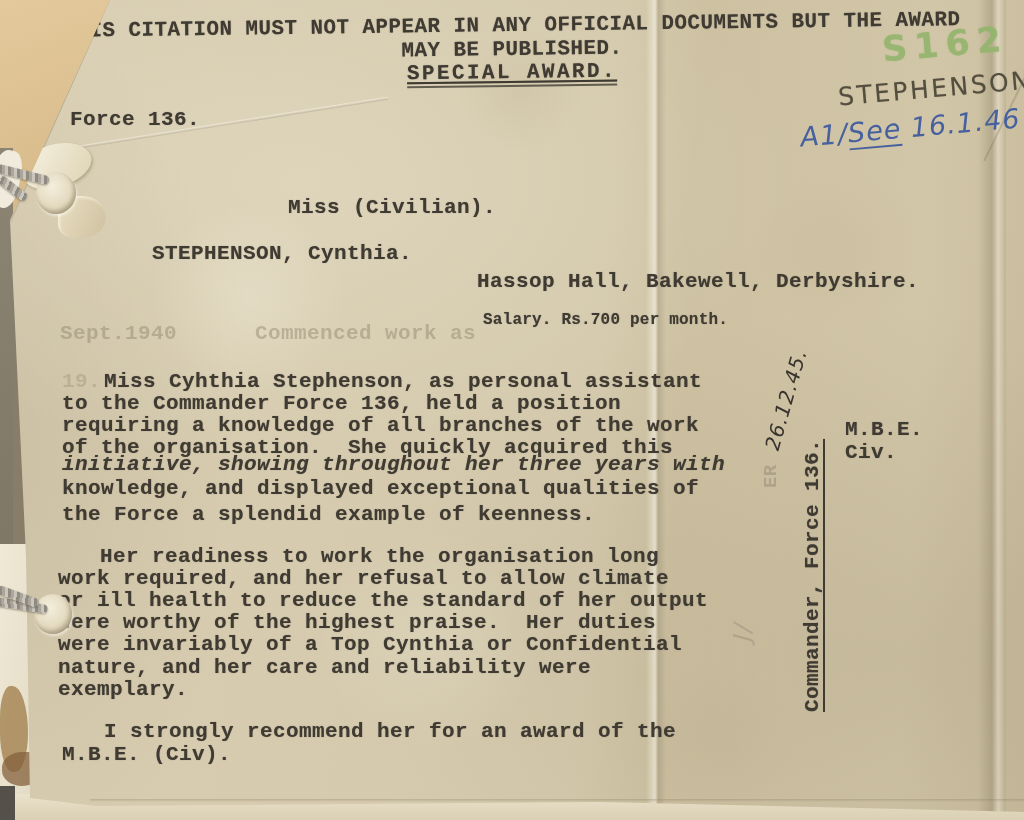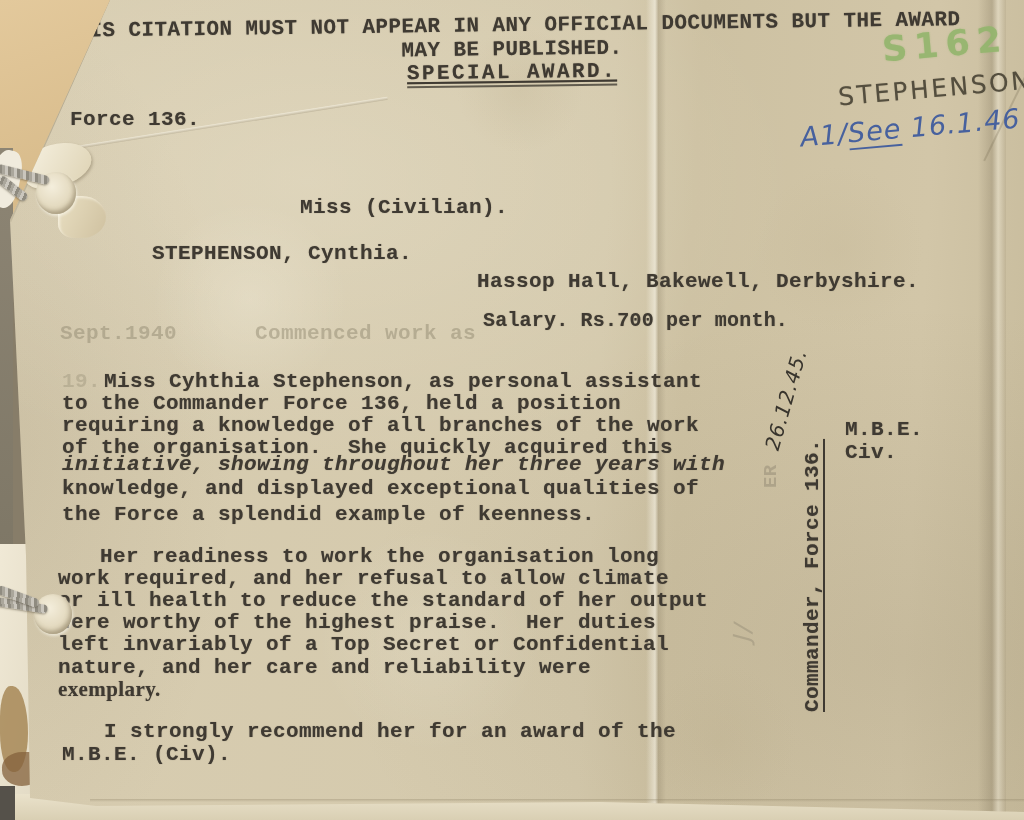--- a/index.html
+++ b/index.html
@@ -71,21 +71,21 @@
     box-shadow:0 1px 2px rgba(80,72,55,.5);}
   .string1{left:-4px;top:170px;width:54px;transform:rotate(14deg);}
   .string1b{left:-4px;top:184px;width:34px;transform:rotate(38deg);}
   .string2{left:-4px;top:601px;width:52px;transform:rotate(9deg);}
   .string2b{left:-4px;top:592px;width:44px;transform:rotate(20deg);}
   .tagbit{position:absolute;left:-8px;top:150px;width:28px;height:58px;background:#f0ebdd;
     border-radius:40%;transform:rotate(12deg);}
   
   .t{position:absolute;color:#3f3a32;font-weight:700;font-size:21px;line-height:23px;
      letter-spacing:.4px;white-space:pre;text-shadow:0 0 1px rgba(63,58,50,.5);}
-  .t-sm{font-size:20px;letter-spacing:.2px;}
+  .t-sm{font-size:16px;letter-spacing:.2px;}
   .hdr{left:0;width:1024px;text-align:center;transform:rotate(-.75deg);}
   .uline{text-decoration:underline;text-decoration-thickness:1.5px;text-underline-offset:3px;
      border-bottom:2px solid rgba(58,53,45,.75);padding-bottom:1px;letter-spacing:2.4px;}
   .ghost{color:#867e66;opacity:.42;text-shadow:none;}
   .vertical{transform:rotate(-90deg);transform-origin:0 0;
      text-decoration:underline;text-decoration-thickness:2px;text-underline-offset:5px;
      width:300px;}
   .ghost-vert{transform:rotate(-90deg);transform-origin:0 0;opacity:.35;text-shadow:none;color:#7c7462;}
   
   .hand{position:absolute;font-family:"DejaVu Sans",sans-serif;white-space:pre;}
@@ -122,21 +122,21 @@
     <div class="edge-tl"></div>
     <div class="edge-left"></div>
     <div class="edge-bottom"></div>
 
     <div class="t hdr" style="top:14px;">THIS CITATION MUST NOT APPEAR IN ANY OFFICIAL DOCUMENTS BUT THE AWARD</div>
     <div class="t hdr" style="top:38px;">MAY BE PUBLISHED.</div>
     <div class="t hdr" style="top:61px;"><span class="uline">SPECIAL AWARD.</span></div>
 
     <div class="t" style="left:70px;top:108px;">Force 136.</div>
 
-    <div class="t" style="left:288px;top:196px;margin-left:12px;">Miss (Civilian).</div>
+    <div class="t" style="left:288px;top:196px;">Miss (Civilian).</div>
     <div class="t" style="left:152px;top:242px;">STEPHENSON, Cynthia.</div>
     <div class="t" style="left:477px;top:270px;">Hassop Hall, Bakewell, Derbyshire.</div>
     <div class="t t-sm" style="left:483px;top:309px;">Salary. Rs.700 per month.</div>
 
     <div class="t ghost" style="left:60px;top:322px;">Sept.1940      Commenced work as</div>
     <div class="t ghost" style="left:62px;top:370px;opacity:.3;">19.</div>
 
     <div>
       <div class="t" style="left:104px;top:370px;">Miss Cyhthia Stephenson, as personal assistant</div>
       <div class="t" style="left:62px;top:392px;">to the Commander Force 136, held a position</div>
@@ -145,23 +145,23 @@
       <div class="t" style="left:62px;top:477px;">knowledge, and displayed exceptional qualities of</div>
       <div class="t" style="left:62px;top:453px;font-style:italic;">initiative, showing throughout her three years with</div>
       <div class="t" style="left:62px;top:503px;">the Force a splendid example of keenness.</div>
     </div>
 
     <div>
       <div class="t" style="left:100px;top:545px;">Her readiness to work the organisation long</div>
       <div class="t" style="left:58px;top:567px;">work required, and her refusal to allow climate</div>
       <div class="t" style="left:58px;top:589px;">or ill health to reduce the standard of her output</div>
       <div class="t" style="left:58px;top:611px;">were worthy of the highest praise.  Her duties</div>
-      <div class="t" style="left:58px;top:633px;">left invariably of a Top Secret or Confidential</div>
+      <div class="t" style="left:58px;top:633px;">were invariably of a Top Cynthia or Confidential</div>
       <div class="t" style="left:58px;top:656px;">nature, and her care and reliability were</div>
-      <div class="t" style="left:58px;top:678px;font-family:Liberation Serif, serif;">exemplary.</div>
+      <div class="t" style="left:58px;top:678px;">exemplary.</div>
     </div>
 
     <div>
       <div class="t" style="left:104px;top:720px;">I strongly recommend her for an award of the</div>
       <div class="t" style="left:62px;top:743px;">M.B.E. (Civ).</div>
     </div>
 
     <div class="t" style="left:845px;top:418px;">M.B.E.</div>
     <div class="t" style="left:845px;top:441px;">Civ.</div>
     <div class="t vertical" style="left:801px;top:712px;">Commander, Force 136.</div>

